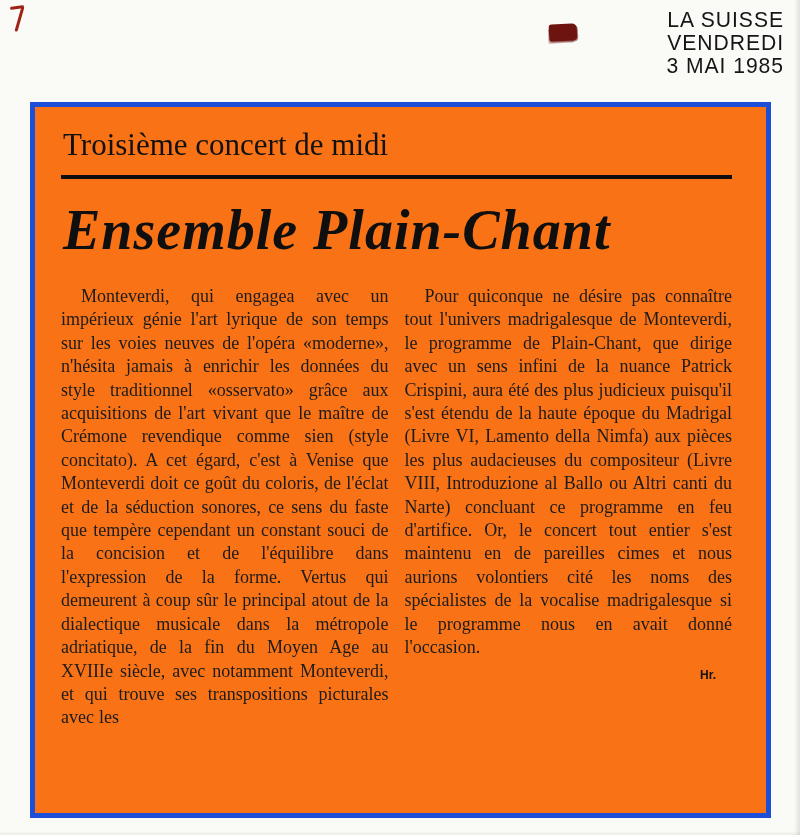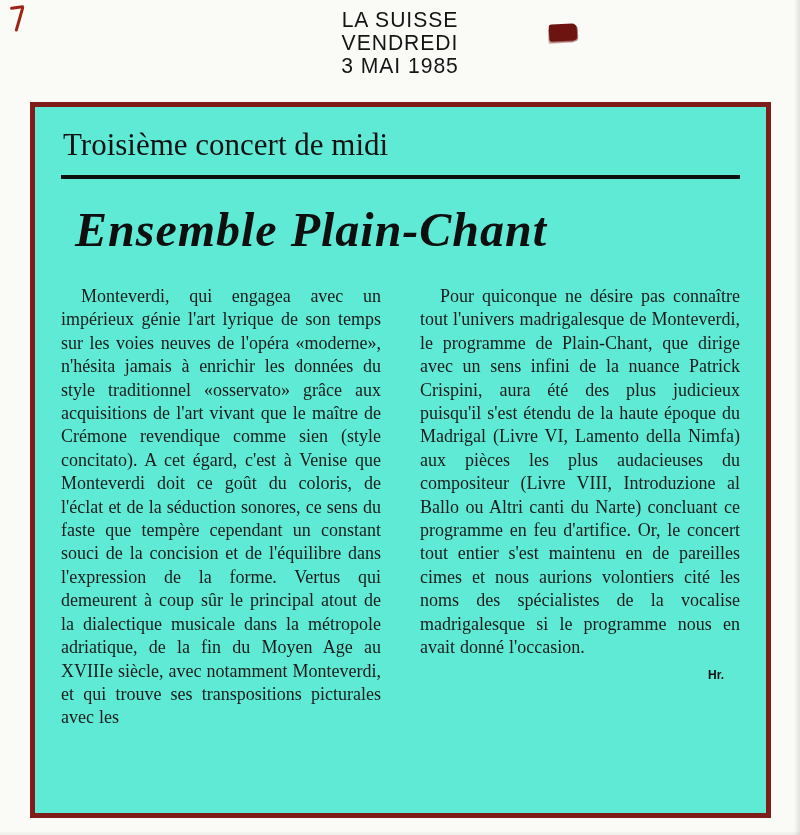--- a/index.html
+++ b/index.html
@@ -36,64 +36,64 @@
   .red-blob {
     position: absolute; left: 549px; top: 24px; width: 28px; height: 17px;
     background: #6e1410; border-radius: 3px 5px 4px 2px;
     transform: rotate(-3deg);
     box-shadow: 1px 1px 0 rgba(110,20,16,0.5), -2px 3px 0 -1px rgba(110,20,16,0.35);
   }
 
   
   .masthead {
     padding-top: 8px;
-    text-align: center;
+    text-align: right;
     font-family: "Liberation Sans", sans-serif;
     font-size: 22px;
     line-height: 23px;
     letter-spacing: 1px;
     color: #151515;
     font-weight: 400;
   }
   .masthead div { transform: scaleX(0.96); }
 
   
   .frame {
     position: absolute;
     left: 30px; top: 102px;
     width: 741px; height: 716px;
-    border: 5px solid #7f1d1d;
-    background: #5eead4;
-    padding: 20px 26px 18px 26px;
+    border: 5px solid #1d4ed8;
+    background: #f97316;
+    padding: 20px 34px 18px 26px;
     overflow: hidden;
   }
   .kicker {
     font-family: "Liberation Serif", serif;
     font-weight: 400;
     font-size: 31px;
     line-height: 36px;
     color: #111;
     padding-left: 2px;
   }
   .rule {
     height: 4px;
     background: #0e0e0e;
     margin-top: 12px;
   }
   .headline {
     font-family: "Liberation Serif", serif;
     font-style: italic;
     font-weight: 700;
-    font-size: 48px;
+    font-size: 56px;
     line-height: 62px;
     letter-spacing: 1px;
     color: #0f0f0f;
-    margin: 20px 0 24px 14px;
+    margin: 20px 0 24px 2px;
   }
-  .cols { display: flex; gap: 39px; justify-content: flex-end; }
+  .cols { display: flex; gap: 16px; justify-content: flex-end; }
   .col { flex: 1 1 0; min-width: 0; }
   .para {
     font-size: 18px;
     line-height: 23.4px;
     text-align: justify;
     color: #1b1b1b;
     word-spacing: 0.5px;
   }
   .para.indent { text-indent: 20px; }
   .byline {

